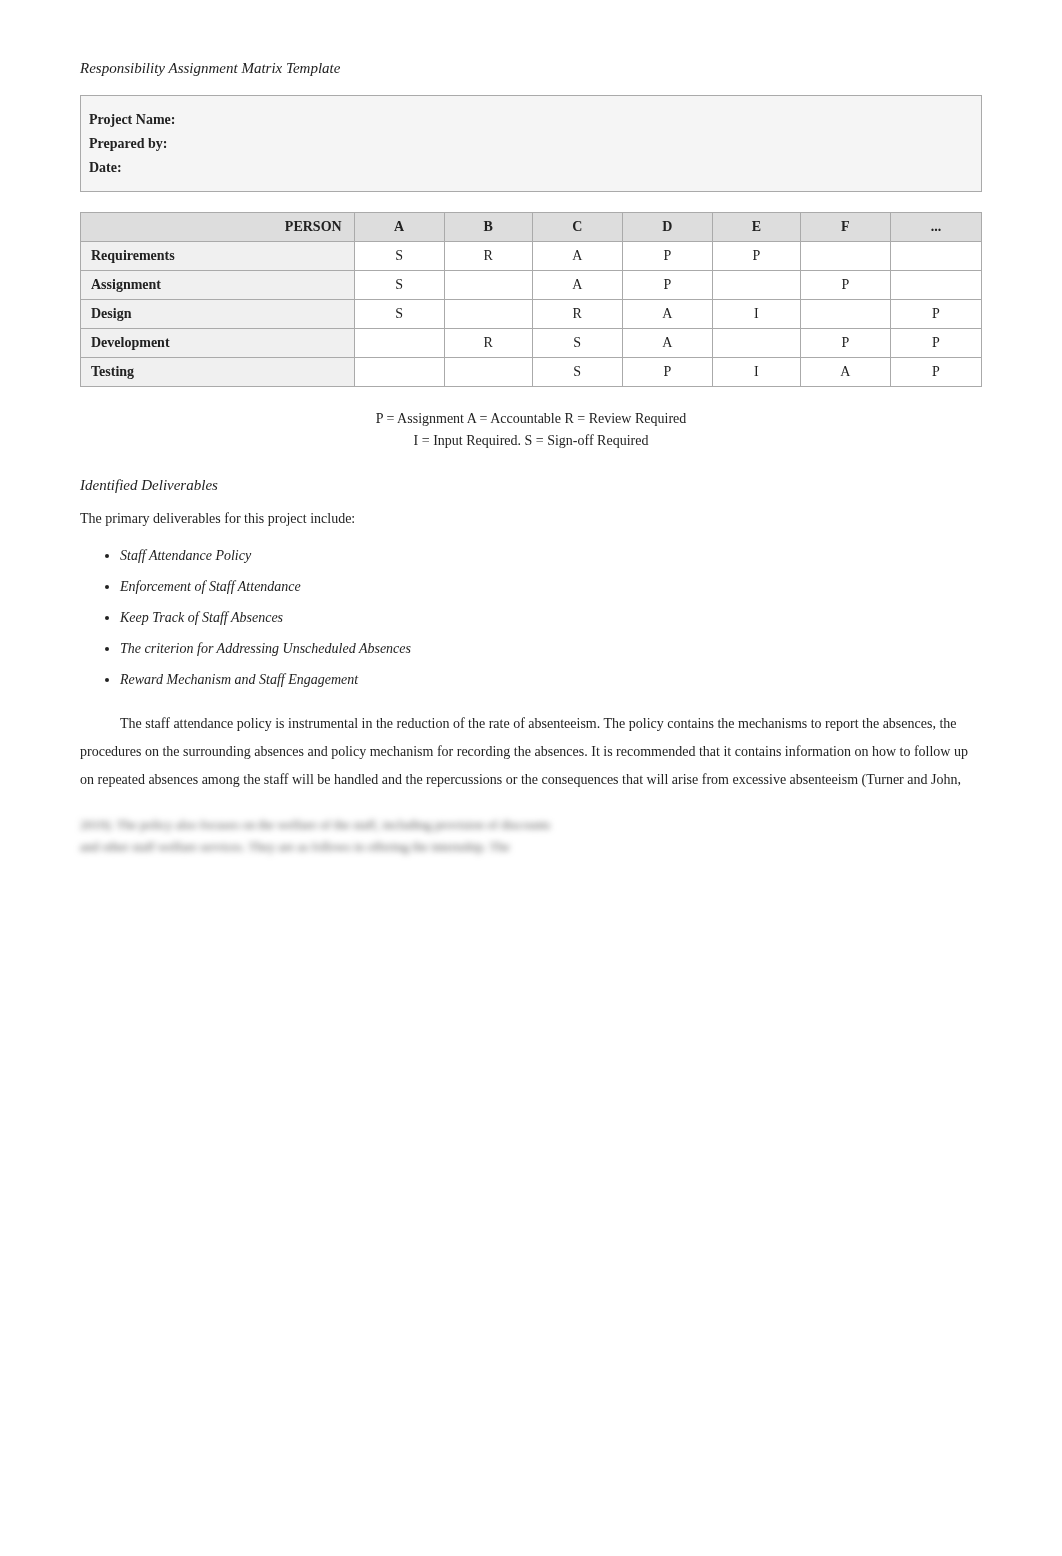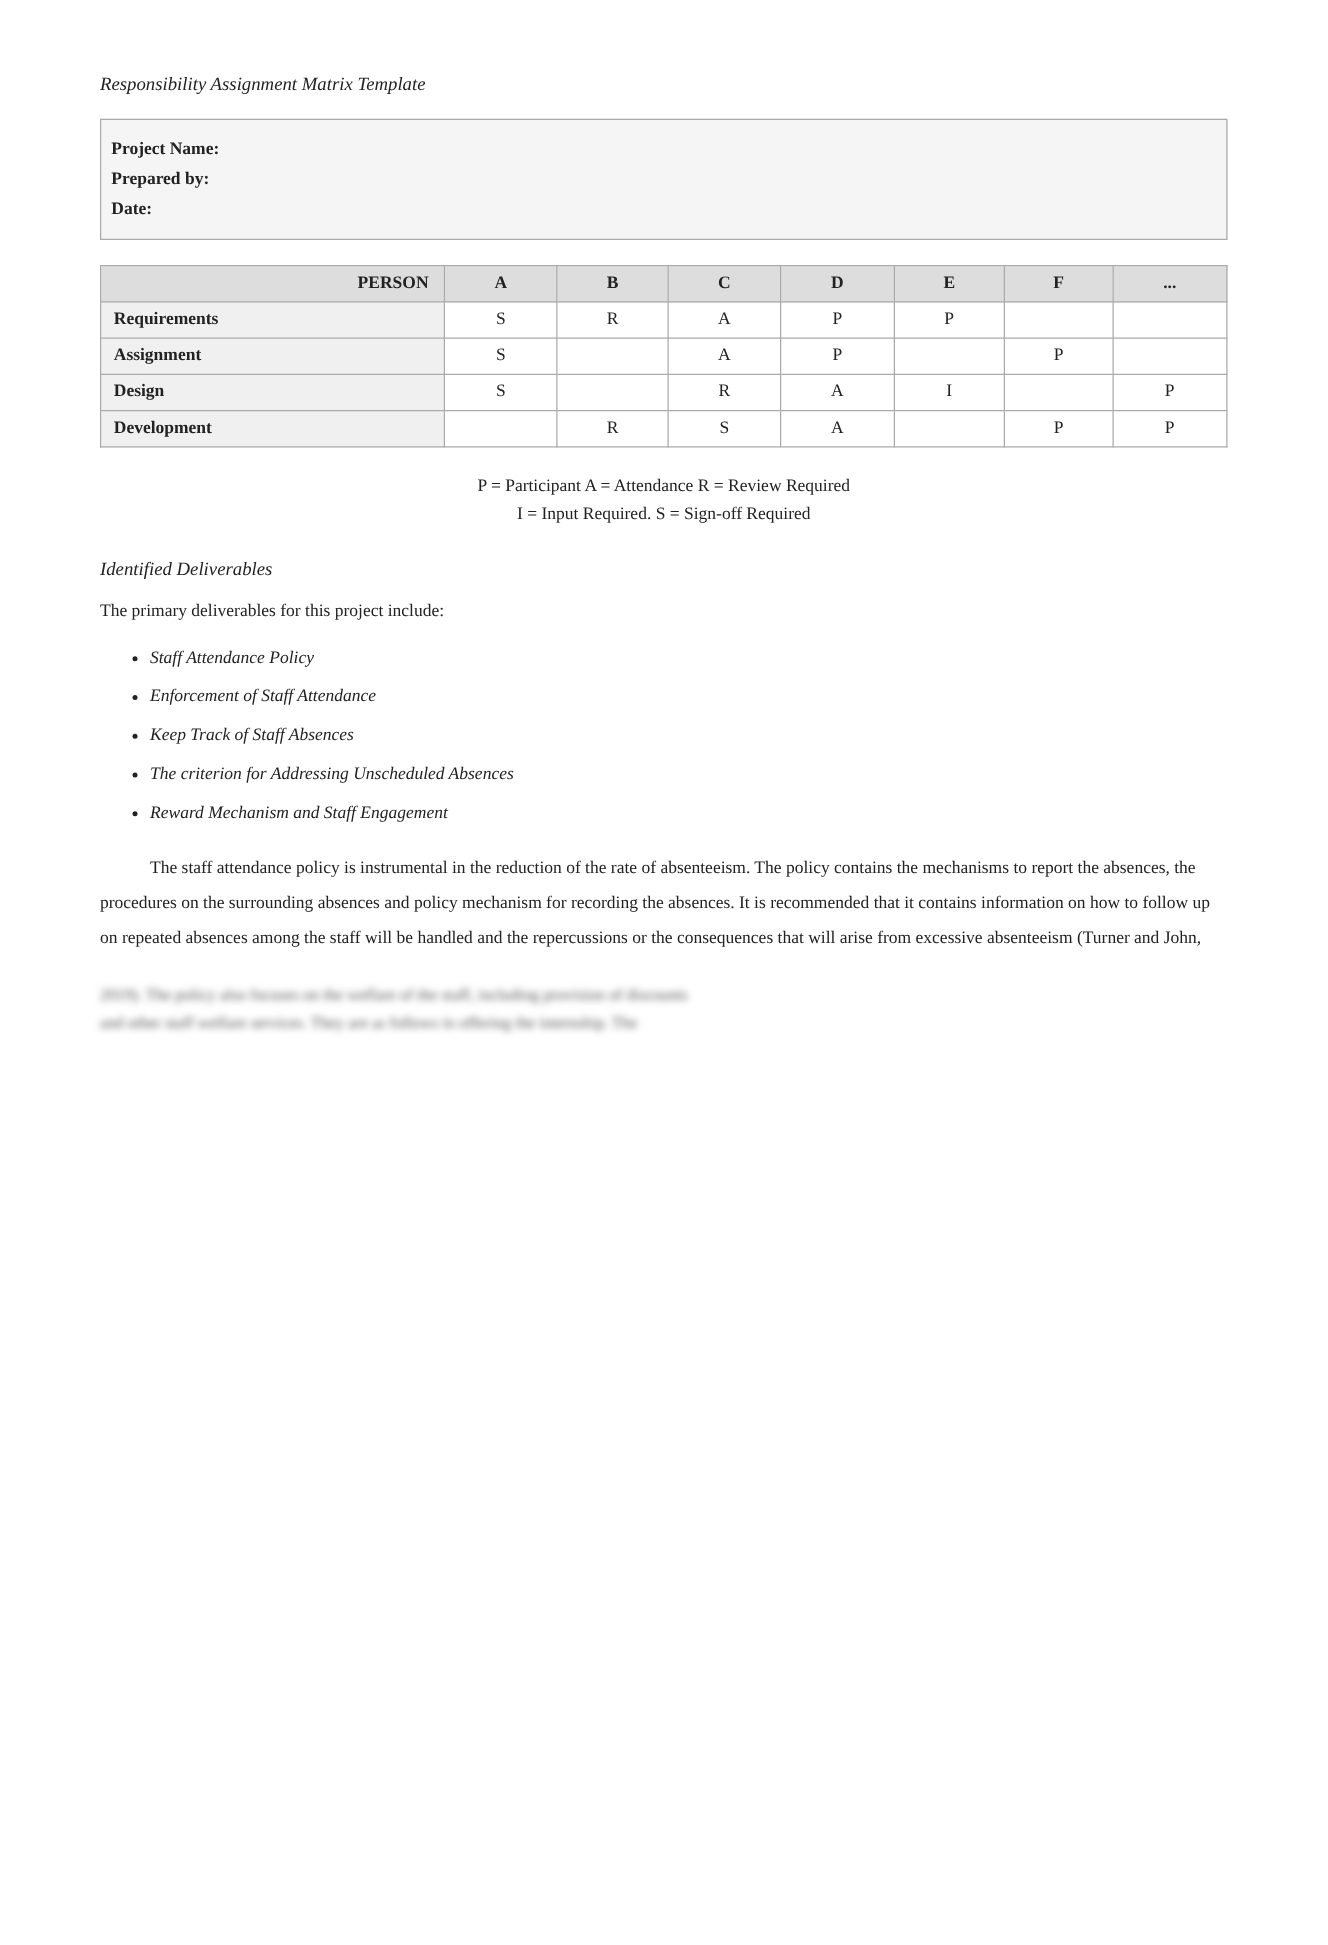--- a/index.html
+++ b/index.html
@@ -179,24 +179,34 @@
       <tr>
         <td class="person-col">Development</td>
         <td></td>
         <td>R</td>
         <td>S</td>
         <td>A</td>
         <td></td>
         <td>P</td>
         <td>P</td>
       </tr>
+      <tr>
+        <td class="person-col">Testing</td>
+        <td></td>
+        <td></td>
+        <td>S</td>
+        <td>P</td>
+        <td>I</td>
+        <td>A</td>
+        <td>P</td>
+      </tr>
     </tbody>
 </table>
 
-<div class="legend-line1">P = Participant          A = Attendance     R = Review Required</div>
+<div class="legend-line1">P = Assignment          A = Accountable     R = Review Required</div>
 <div class="legend-line2">I = Input Required.  S = Sign-off Required</div>
 
 <p class="section-title">Identified Deliverables</p>
 
 <p class="intro-text">The primary deliverables for this project include:</p>
 
 <ul class="deliverables-list" id="deliverables-ul">
 <li>Staff Attendance Policy</li>
     <li>Enforcement of Staff Attendance</li>
     <li>Keep Track of Staff Absences</li>

